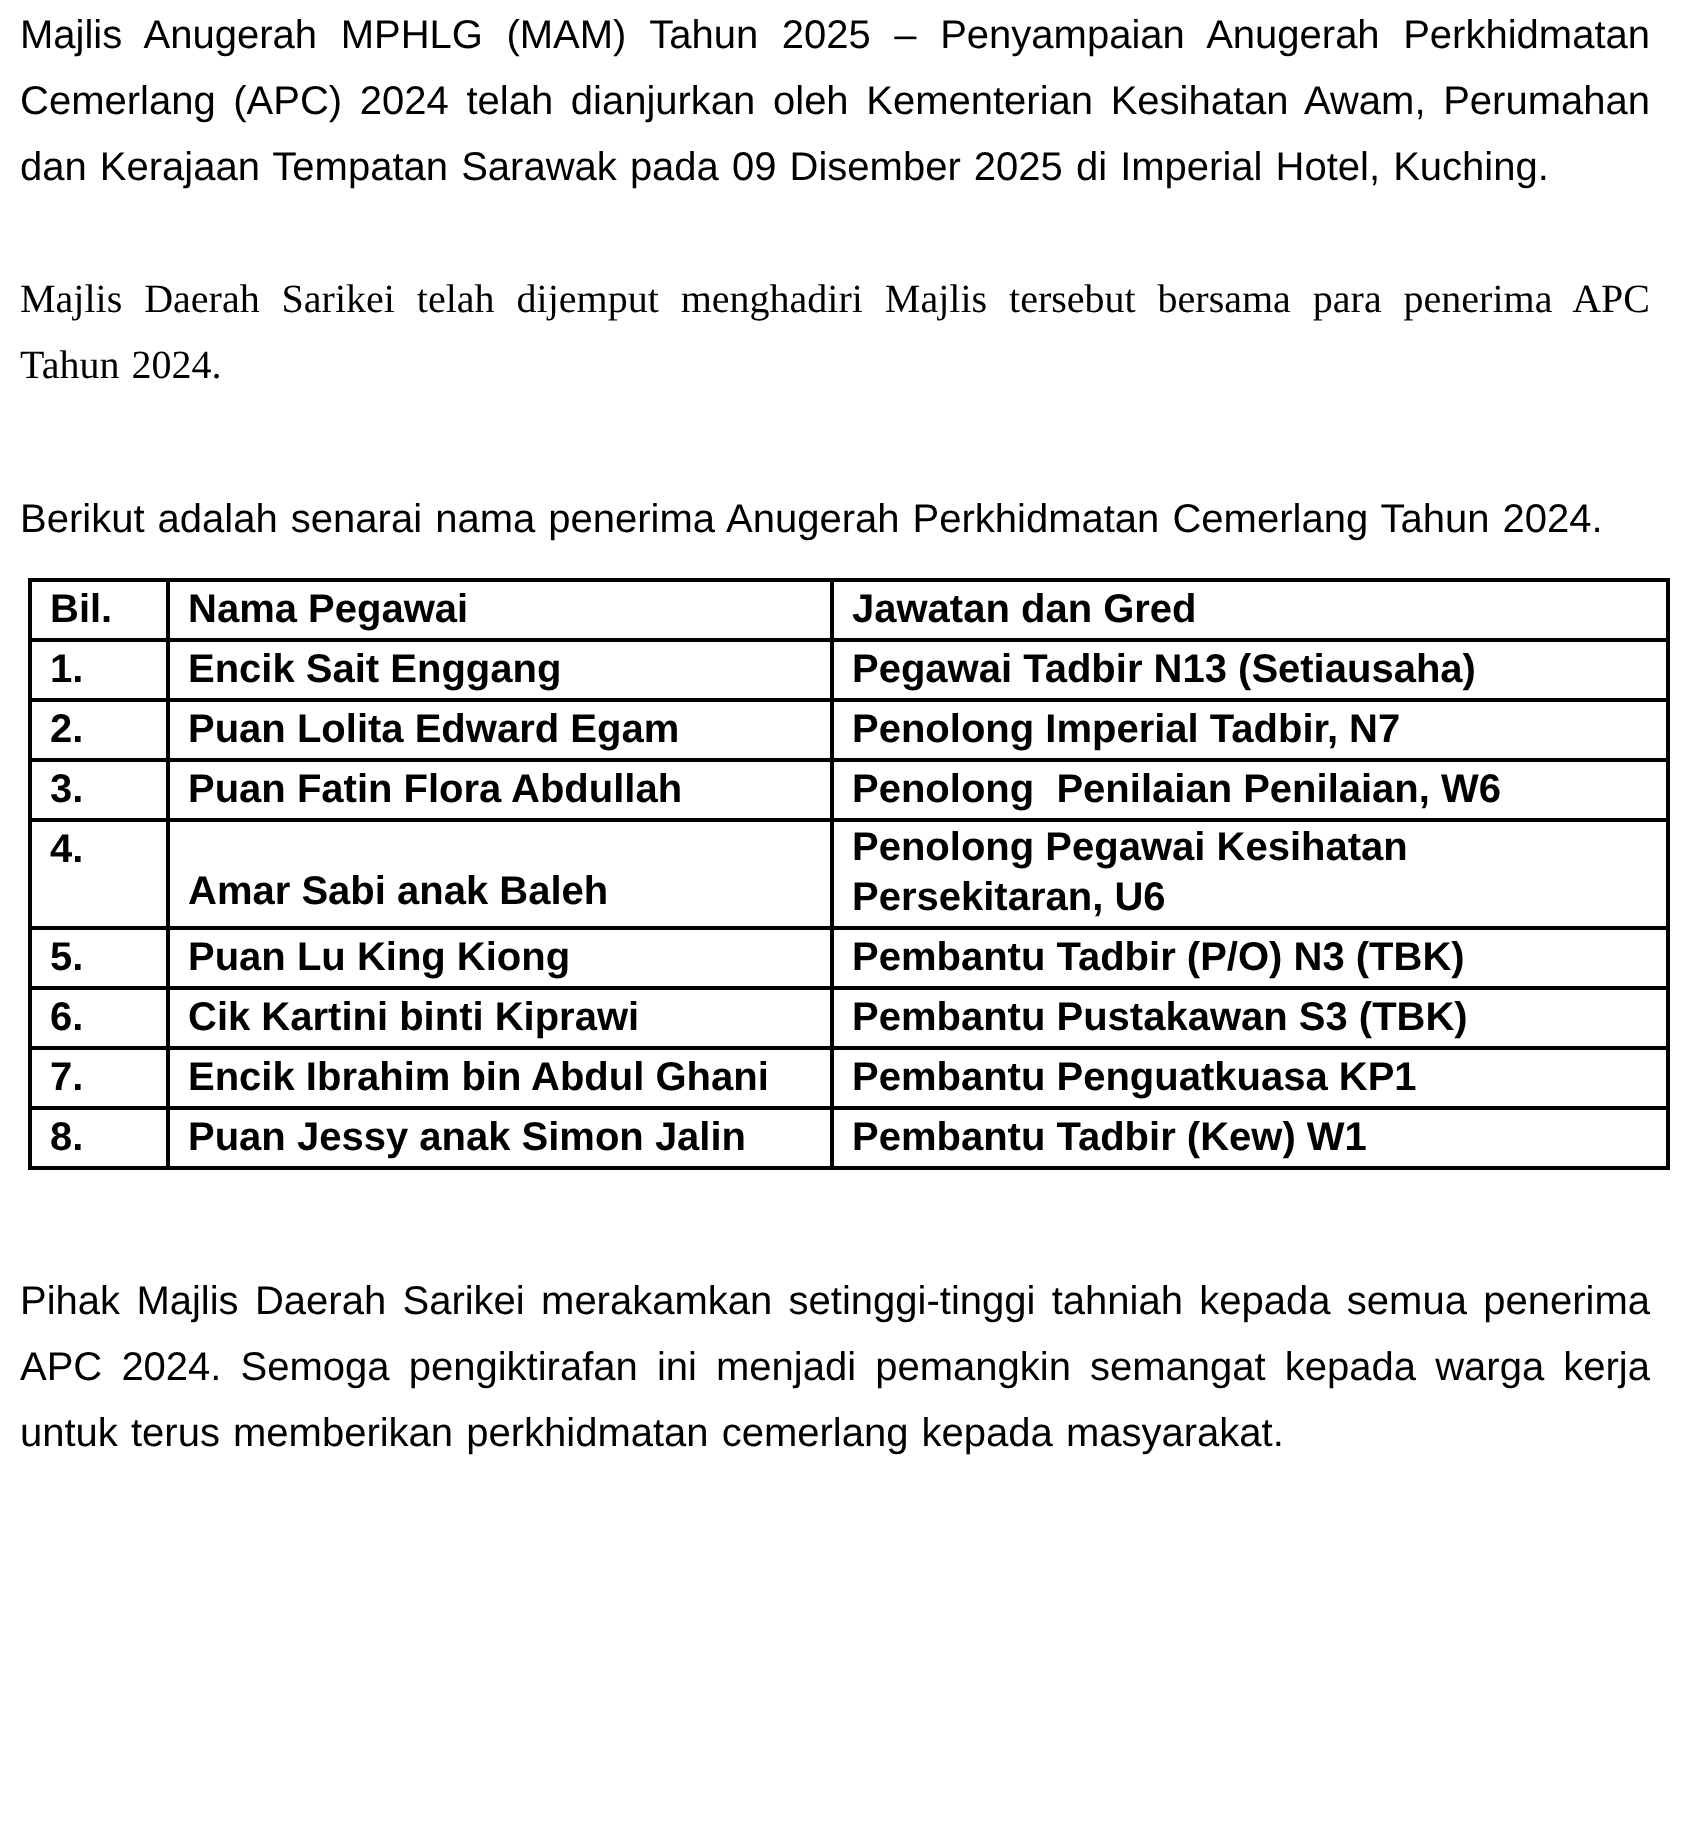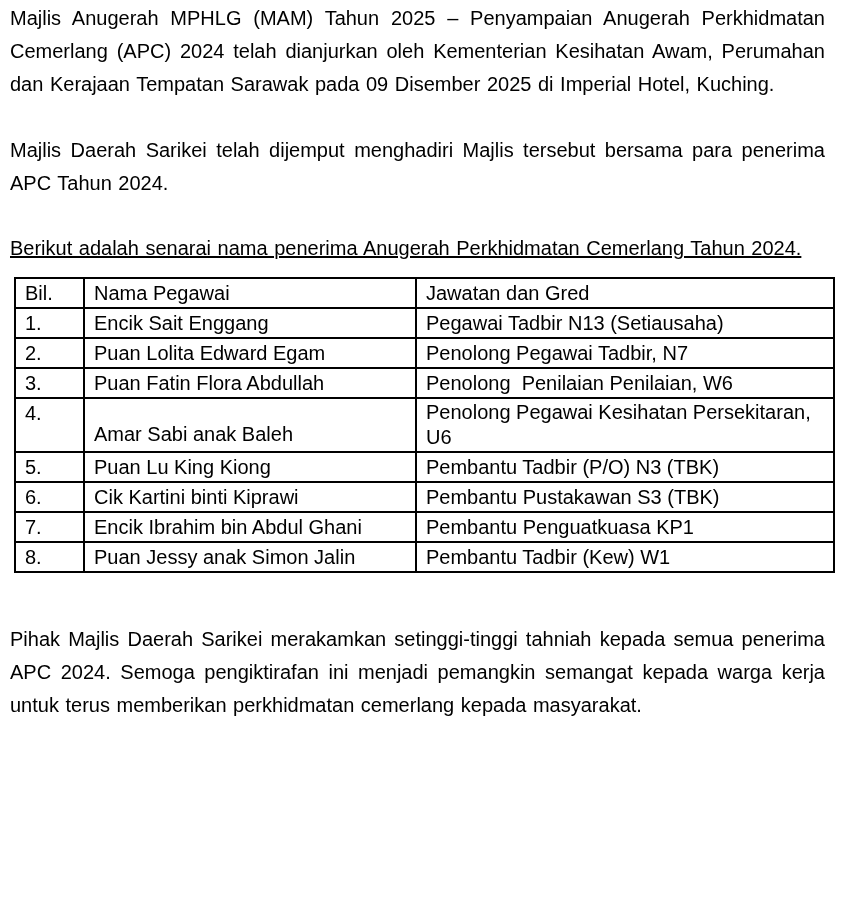--- a/index.html
+++ b/index.html
@@ -22,37 +22,37 @@
   }
   .para {
     margin: 0;
     width: 815px;
     line-height: 33px;
     word-spacing: 1px;
   }
   .justify { text-align: justify; }
   .left { text-align: left; }
   #p1 { margin-bottom: 33px; }
-  #p2 { margin-bottom: 32px; }
-  #p3 { margin-bottom: 12px; text-decoration: underline; }
+  #p2 { margin-bottom: 44px; font-family: Liberation Serif, serif; }
+  #p3 { margin-bottom: 12px; }
   #p4 { margin-bottom: 11px; }
   table.recipients {
     border-collapse: collapse;
     table-layout: fixed;
     margin-left: 4px;
     width: 819px;
     margin-bottom: 50px;
   }
   table.recipients th,
   table.recipients td {
     border: 2px solid #000000;
     padding: 1px 9px;
     line-height: 26px;
     text-align: left;
-    font-weight: normal;
+    font-weight: bold;
     vertical-align: middle;
     white-space: pre-wrap;
     overflow: hidden;
   }
   table.recipients tr { height: 28px; }
   col.c-bil { width: 69px; }
   col.c-nama { width: 332px; }
   col.c-jawatan { width: 418px; }
   
   table.recipients tbody tr:nth-child(4) td:nth-child(1) { vertical-align: top; }
@@ -85,21 +85,21 @@
     </thead>
     <tbody>
         <tr>
       <td>1.</td>
       <td>Encik Sait Enggang</td>
       <td>Pegawai Tadbir N13 (Setiausaha)</td>
     </tr>
         <tr>
       <td>2.</td>
       <td>Puan Lolita Edward Egam</td>
-      <td>Penolong Pegawai Tadbir, N7</td>
+      <td>Penolong Imperial Tadbir, N7</td>
     </tr>
         <tr>
       <td>3.</td>
       <td>Puan Fatin Flora Abdullah</td>
       <td>Penolong  Penilaian Penilaian, W6</td>
     </tr>
         <tr>
       <td>4.</td>
       <td>Amar Sabi anak Baleh</td>
       <td>Penolong Pegawai Kesihatan Persekitaran, U6</td>

